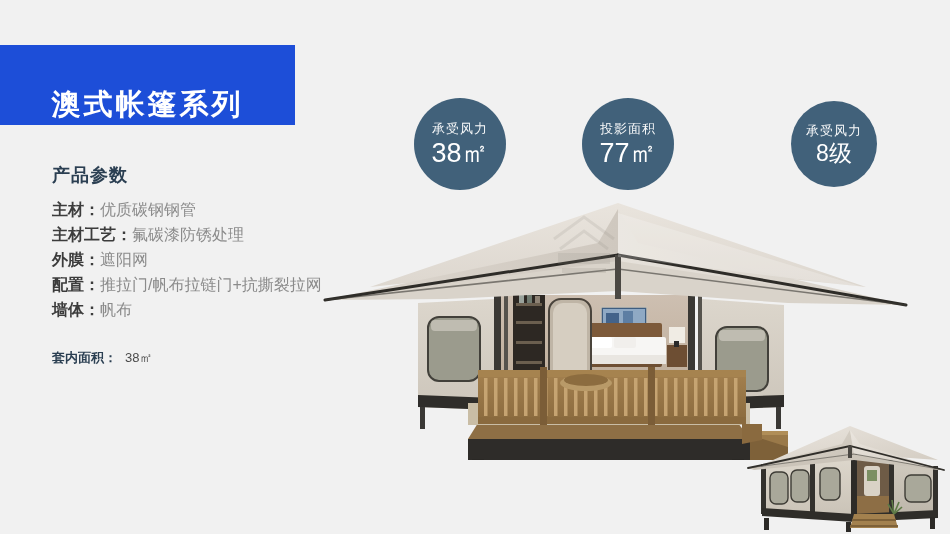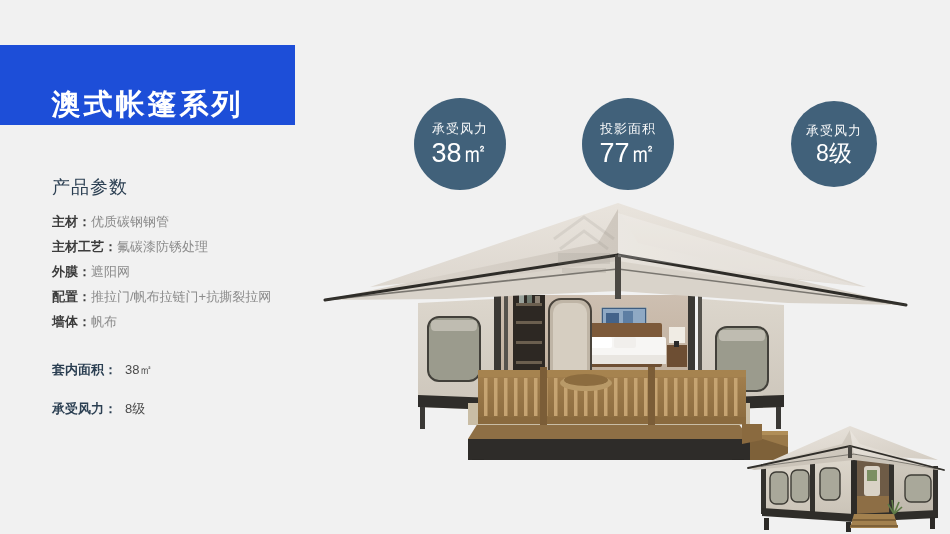--- a/index.html
+++ b/index.html
@@ -43,28 +43,27 @@
   #spec-panel {
     position: absolute;
     left: 52px;
     top: 163px;
     width: 300px;
   }
 
   .section-heading {
     color: #2b3f52;
     font-size: 18px;
-    font-weight: normal;
+    font-weight: bold;
     letter-spacing: 1px;
     margin-bottom: 10px;
-    margin-top: 12px;
   }
 
   .param-row {
-    font-size: 13px;
+    font-size: 16px;
     line-height: 25px;
     white-space: nowrap;
   }
   .param-label {
     color: #3c3c3c;
     font-weight: bold;
   }
   .param-value {
     color: #8b8b8b;
     font-weight: normal;
@@ -163,23 +162,20 @@
       </div>
       <div class="param-row">
         <span class="param-label">墙体：</span><span class="param-value">帆布</span>
       </div>
     </div>
 
     <div id="group-spec">
 
       <div class="spec-row">
         <span class="spec-label">套内面积：</span><span class="spec-value">38㎡</span>
-      </div>
-      <div class="spec-row">
-        <span class="spec-label">承受风力：</span><span class="spec-value">8级</span>
       </div>
     </div>
 
   </div>
 
   <div class="badge" id="badge-1">
     <span class="badge-label">承受风力</span>
     <span class="badge-value">38㎡</span>
   </div>
   <div class="badge" id="badge-2">

